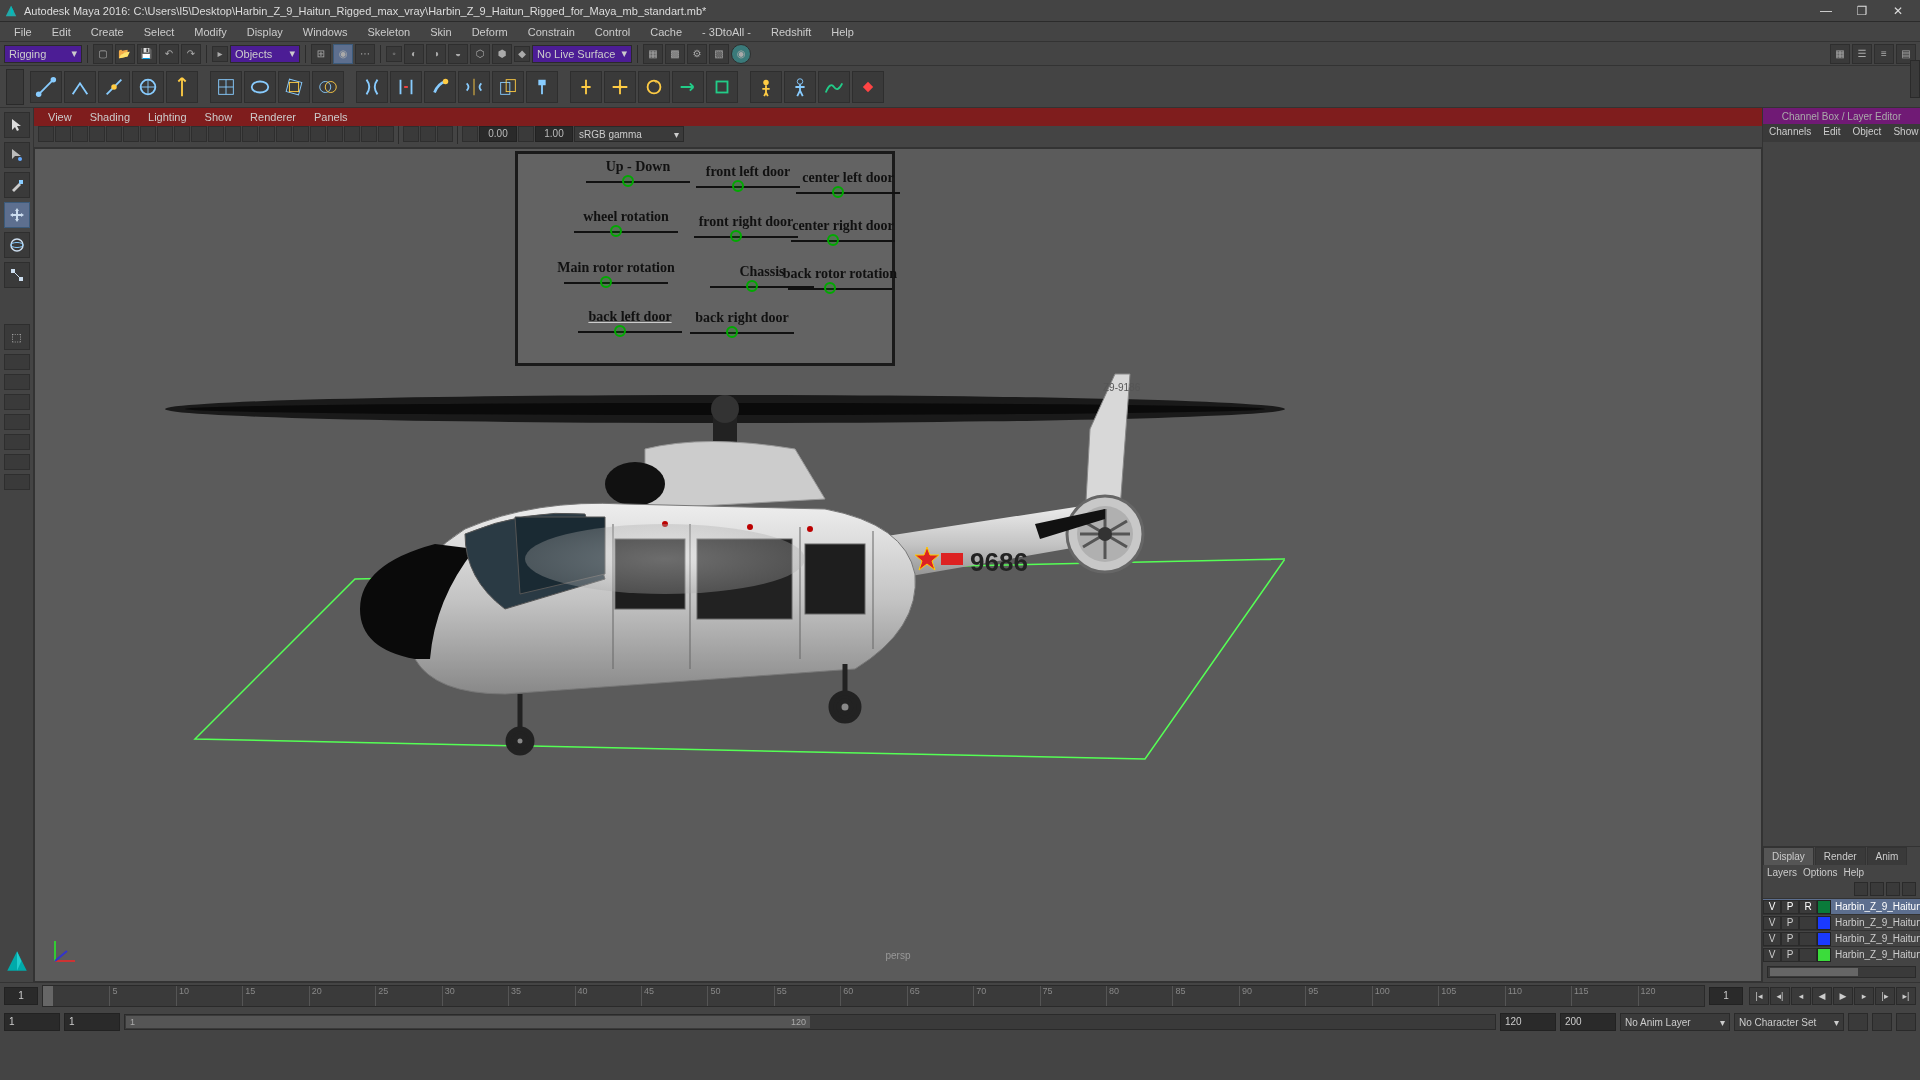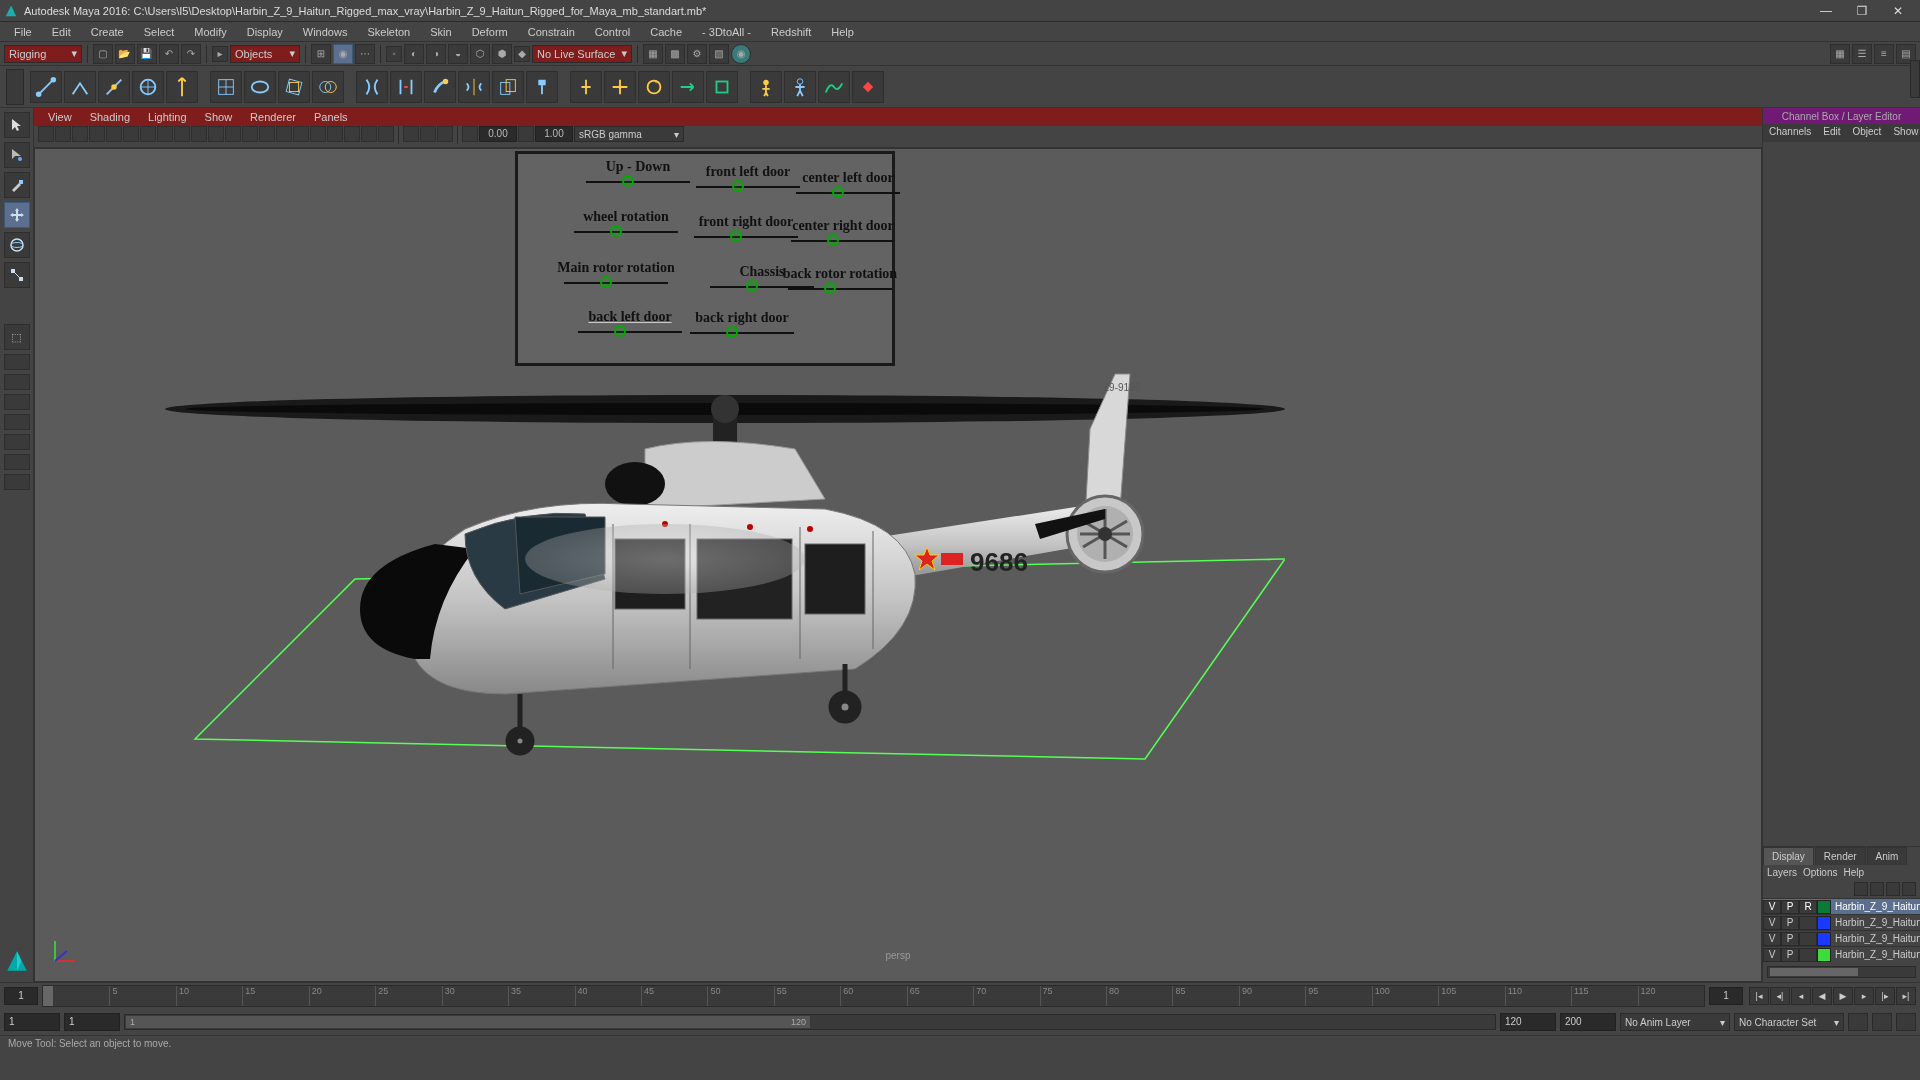--- a/index.html
+++ b/index.html
@@ -8,21 +8,21 @@
 .titlebar{height:22px;background:#444;display:flex;align-items:center;padding:0 4px;border-bottom:1px solid #2b2b2b;color:#ddd}
 .titlebar .spacer{flex:1}
 .titlebar .winbtn{width:36px;height:20px;display:flex;align-items:center;justify-content:center;color:#ddd;font-size:12px;cursor:pointer}
 .titlebar svg{display:block}
 .app-icon{width:14px;height:14px;margin-right:6px}
 
 .menubar{height:20px;background:#444;display:flex;align-items:center;padding:0 6px;gap:4px;border-bottom:1px solid #333}
 .menubar span{padding:2px 8px;cursor:pointer}
 
 .statusrow{height:24px;background:#444;display:flex;align-items:center;border-bottom:1px solid #333;padding:0 4px;gap:2px}
-.statusrow .dropdown{width:78px;height:18px;background:#7f1d1d;border:1px solid #2a2a2a;display:flex;align-items:center;padding:0 4px;font-size:11px;justify-content:space-between}
+.statusrow .dropdown{width:78px;height:18px;background:#4c1d95;border:1px solid #2a2a2a;display:flex;align-items:center;padding:0 4px;font-size:11px;justify-content:space-between}
 .sep{width:1px;height:18px;background:#2b2b2b;margin:0 3px}
 .ticon{width:20px;height:20px;background:#3a3a3a;border:1px solid #2e2e2e;cursor:pointer;display:flex;align-items:center;justify-content:center;font-size:10px;color:#aaa}
 .ticon.active{background:#5d6f8f;border-color:#3b5a7a}
 .ticon.small{width:16px;height:16px}
 .shelf{height:42px;background:#444;border-bottom:1px solid #333;display:flex;align-items:center;padding:0 6px;gap:2px}
 .shelf .tab{width:18px;height:36px;background:#3a3a3a;border:1px solid #2a2a2a;margin-right:4px}
 .sicon{width:32px;height:32px;background:#3a3a3a;border:1px solid #2e2e2e;cursor:pointer;display:flex;align-items:center;justify-content:center}
 .sgroup{display:flex;gap:2px;margin-right:10px}
 .sicon svg{width:22px;height:22px}
 
@@ -705,14 +705,13 @@
         <span>▾</span>
       </div>
     <div class="dd">
         <span>No Character Set</span>
         <span>▾</span>
       </div>
     <div class="ric"></div>
     <div class="ric"></div>
     <div class="ric"></div>
   </div>
-  <div class="helpline">Move Tool: Select an object to move.</div>
 </div>
 
 </body></html>

